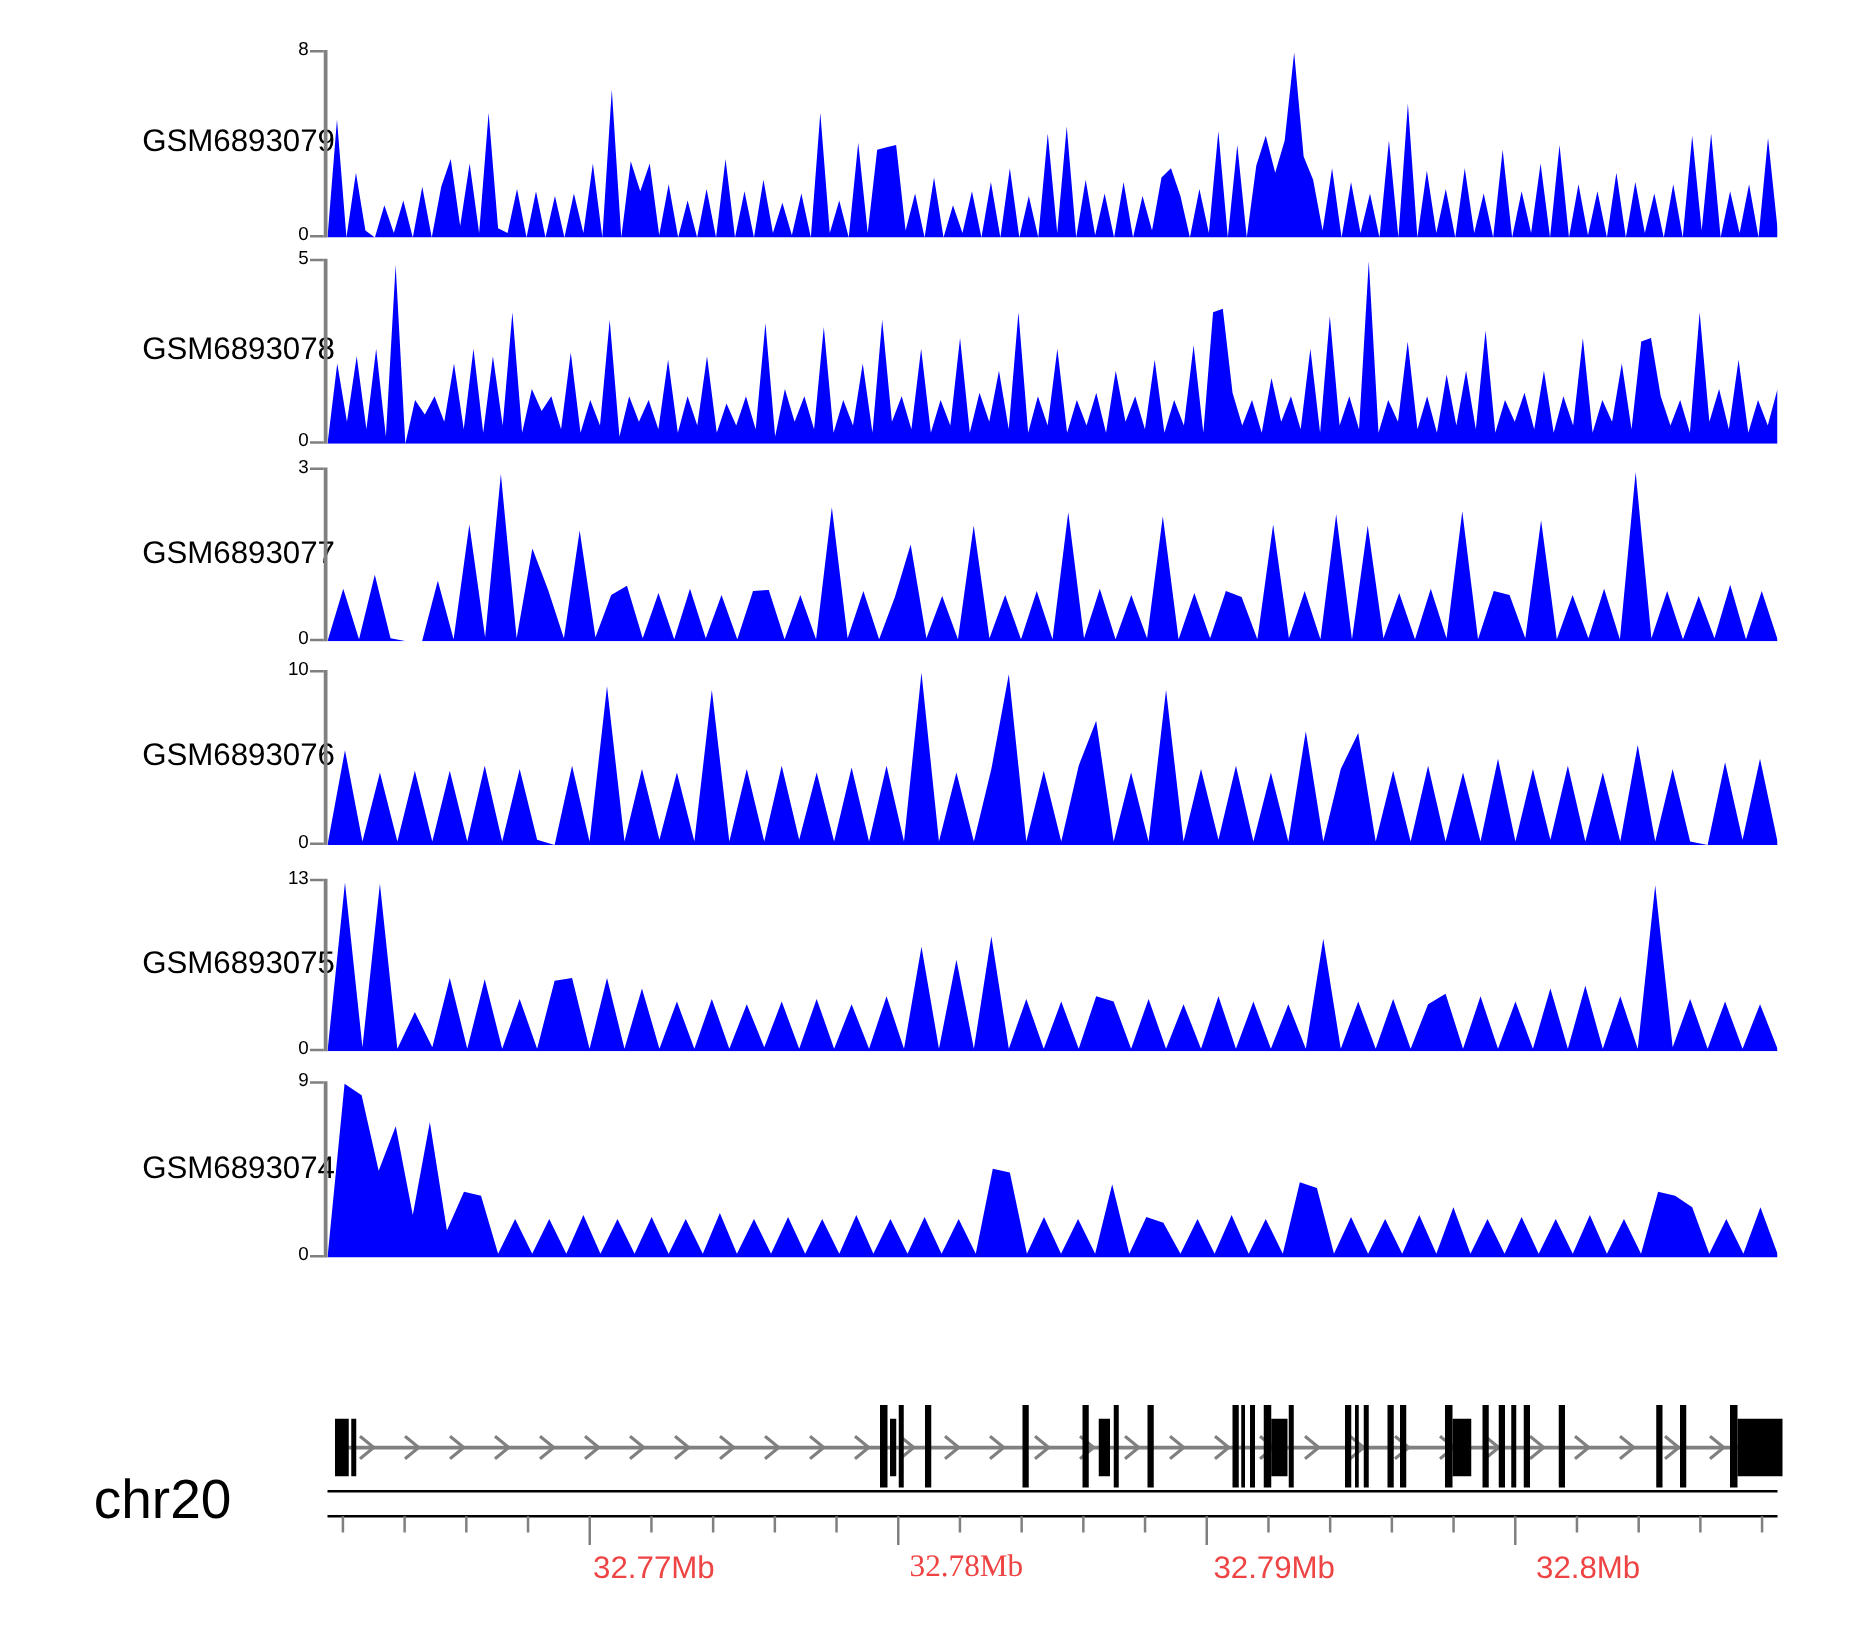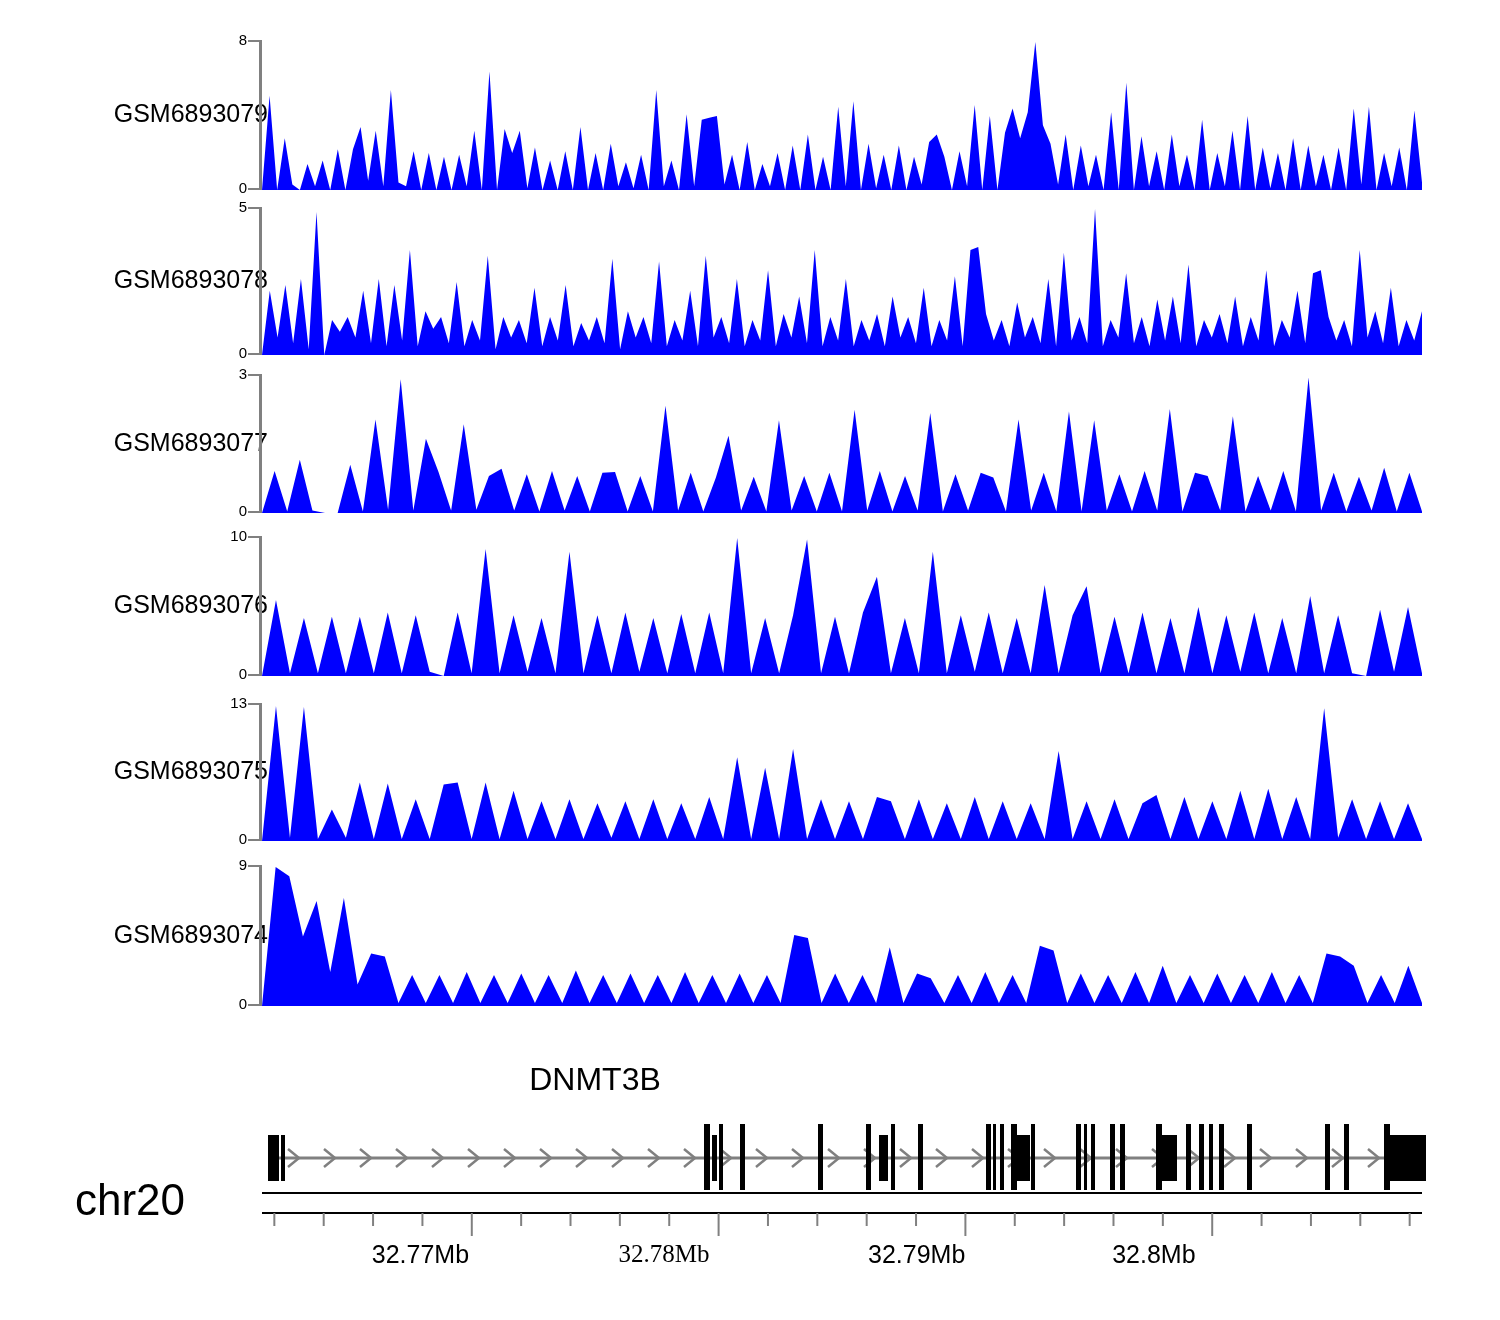--- a/index.html
+++ b/index.html
@@ -19,21 +19,21 @@
   
   #gene-track{position:absolute;left:0;top:1060px;width:1500px;height:130px;}
   #gene-name{position:absolute;top:1px;left:0;width:1500px;text-align:center;font-size:32px;color:#000;}
   #gene-name span{position:relative;left:-155px;}
   #gene-svg{position:absolute;left:0;top:40px;}
 
   
   #sep-line{position:absolute;left:262px;top:1192px;width:1160px;height:2px;background:#000;}
   #chrom-label{position:absolute;left:75px;top:1175px;font-size:44px;color:#000;}
   #axis-svg{position:absolute;left:0;top:1206px;}
-  .axis-tick-label{position:absolute;font-size:25px;color:#000000;text-align:left;white-space:nowrap;}
+  .axis-tick-label{position:absolute;font-size:25px;color:#ef4444;text-align:right;white-space:nowrap;}
 </style>
 </head>
 <body>
 
 <div id="root">
 
   <div id="tracks-container">
       <div class="track" style="top: 0px;">
         <div class="track-label" style="top: 99px;">GSM6893079</div>
         <div class="axis-v" style="top: 40px; height: 150px;"></div>
@@ -108,21 +108,20 @@
         <div class="axis-num" style="top: 996px;">0</div>
         <div class="plotarea" style="top: 865px; height: 141px;">
           <svg viewBox="0 0 1160 141" preserveAspectRatio="none">
             <polygon points="0,141 0.00,141.00 13.65,2.00 27.29,11.27 40.94,71.50 54.59,35.98 68.24,107.02 81.88,32.89 95.53,119.38 109.18,88.49 122.82,91.58 136.47,137.91 150.12,110.11 163.76,137.91 177.41,110.11 191.06,137.91 204.71,107.02 218.35,137.91 232.00,110.11 245.65,137.91 259.29,108.57 272.94,137.91 286.59,110.11 300.24,137.91 313.88,105.48 327.53,137.91 341.18,110.11 354.82,137.91 368.47,108.57 382.12,137.91 395.76,110.11 409.41,137.91 423.06,107.02 436.71,137.91 450.35,110.11 464.00,137.91 477.65,108.57 491.29,137.91 504.94,110.11 518.59,137.91 532.24,69.96 545.88,73.04 559.53,137.91 573.18,108.57 586.82,137.91 600.47,110.11 614.12,137.91 627.76,82.31 641.41,137.91 655.06,108.57 668.71,113.20 682.35,137.91 696.00,110.11 709.65,137.91 723.29,107.02 736.94,137.91 750.59,110.11 764.24,137.91 777.88,80.77 791.53,85.40 805.18,137.91 818.82,108.57 832.47,137.91 846.12,110.11 859.76,137.91 873.41,107.02 887.06,137.91 900.71,100.84 914.35,137.91 928.00,110.11 941.65,137.91 955.29,108.57 968.94,137.91 982.59,110.11 996.24,137.91 1009.88,107.02 1023.53,137.91 1037.18,110.11 1050.82,137.91 1064.47,88.49 1078.12,91.58 1091.76,100.84 1105.41,137.91 1119.06,110.11 1132.71,137.91 1146.35,100.84 1160.00,137.91 1160,141" fill="#0000FF"></polygon>
           </svg>
         </div>
       </div>
     </div>
 
   <div id="gene-track">
-    <div id="gene-name"><span>DNMT3B</span></div>
     <svg id="gene-svg" width="1500" height="90">
         <line x1="272" y1="58" x2="1392" y2="58" stroke="#808080" stroke-width="3"></line>
         <path d="M288,49 L299,58 L288,67" fill="none" stroke="#808080" stroke-width="2.5"></path>
         <path d="M324,49 L335,58 L324,67" fill="none" stroke="#808080" stroke-width="2.5"></path>
         <path d="M360,49 L371,58 L360,67" fill="none" stroke="#808080" stroke-width="2.5"></path>
         <path d="M396,49 L407,58 L396,67" fill="none" stroke="#808080" stroke-width="2.5"></path>
         <path d="M432,49 L443,58 L432,67" fill="none" stroke="#808080" stroke-width="2.5"></path>
         <path d="M468,49 L479,58 L468,67" fill="none" stroke="#808080" stroke-width="2.5"></path>
         <path d="M504,49 L515,58 L504,67" fill="none" stroke="#808080" stroke-width="2.5"></path>
         <path d="M540,49 L551,58 L540,67" fill="none" stroke="#808080" stroke-width="2.5"></path>

